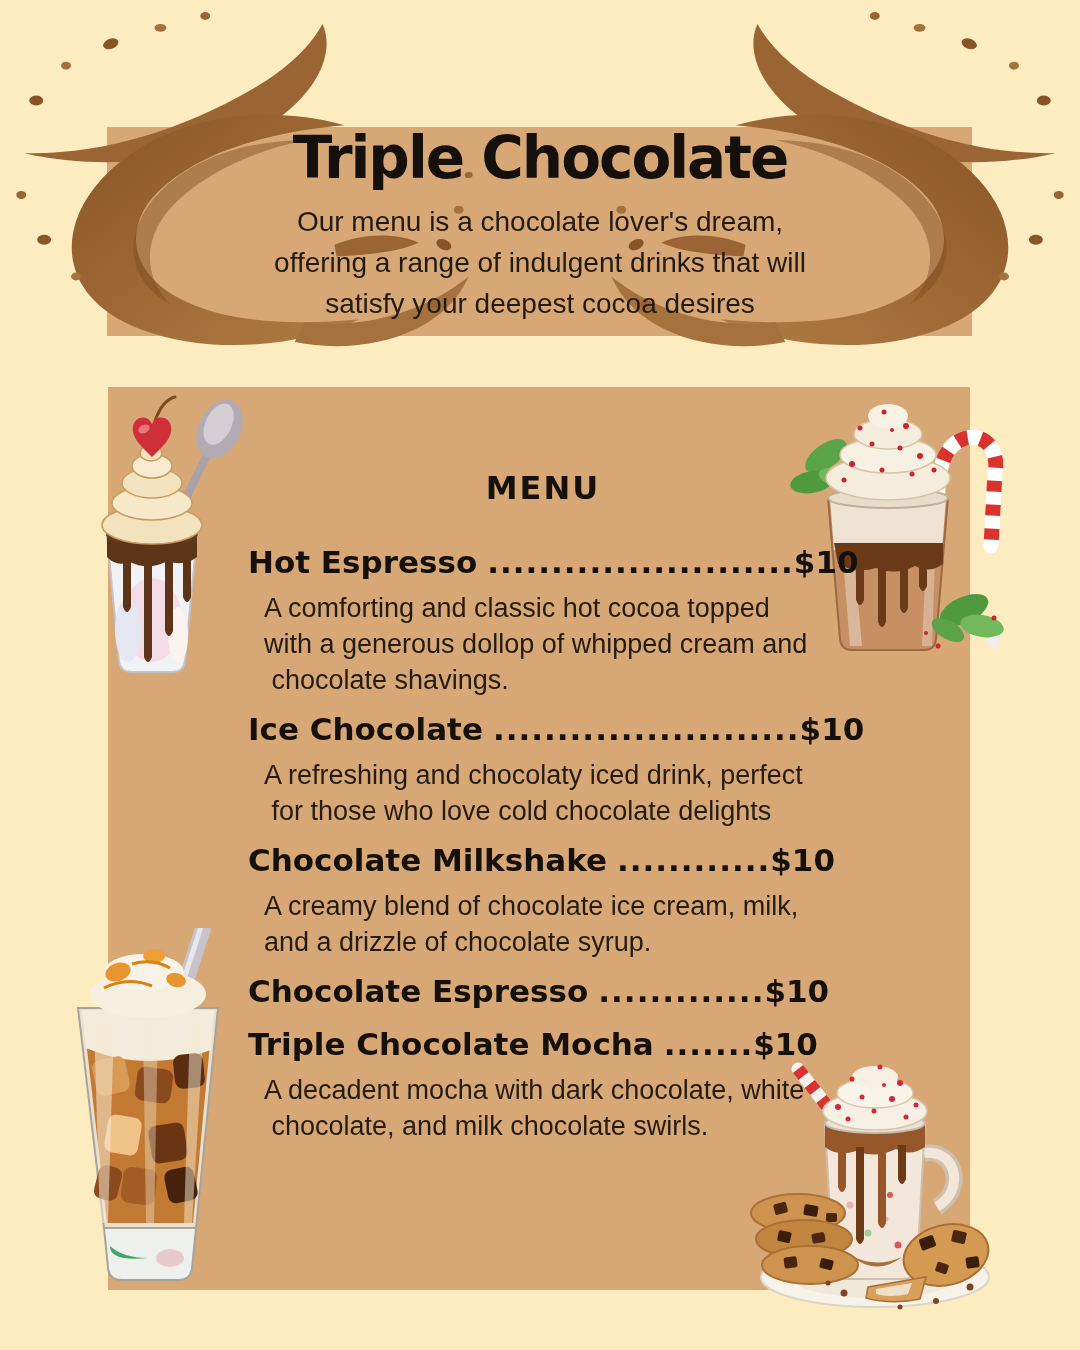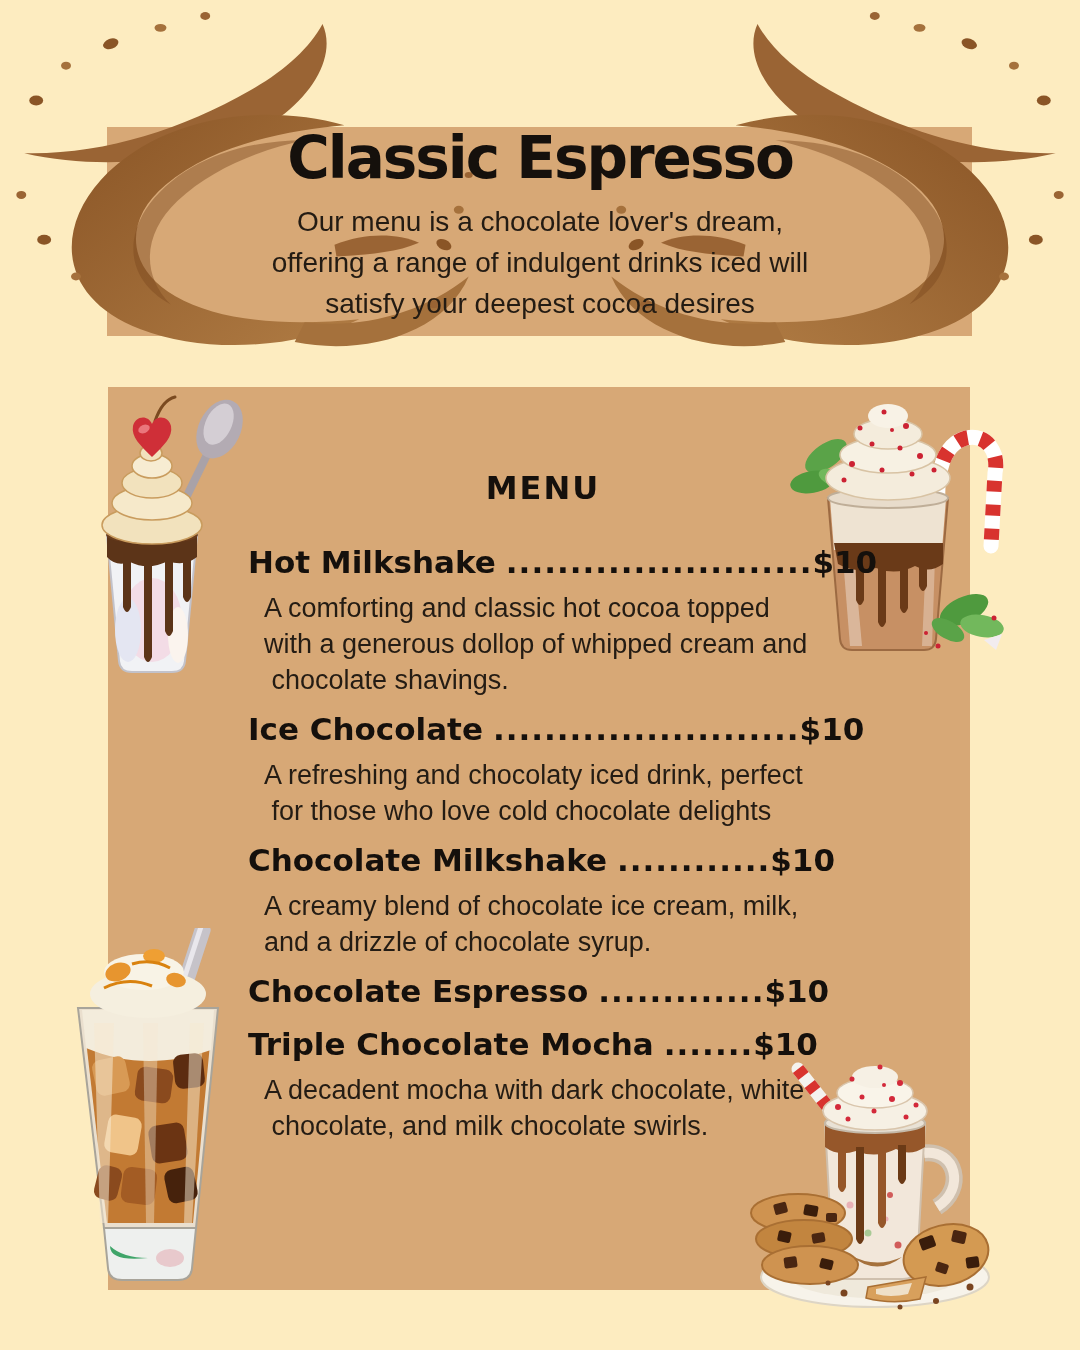--- a/index.html
+++ b/index.html
@@ -46,30 +46,30 @@
   .z-art { z-index:4; }
 </style>
 </head>
 <body>
 
 <div class="poster">
 
   <div class="panel header-panel"></div>
   <div class="panel menu-panel"></div>
 
-  <div class="title">Classic Espresso</div>
+  <div class="title">Triple Chocolate</div>
   <div class="subtitle">Our menu is a chocolate lover's dream,
-offering a range of indulgent drinks iced will
+offering a range of indulgent drinks that will
 satisfy your deepest cocoa desires</div>
 
   <div class="menu-heading">MENU</div>
 
   <div class="menu-items">
     <div class="menu-item">
-      <div class="item-line"><span>Hot Milkshake</span><span class="item-leader">........................</span><span>$10</span></div>
+      <div class="item-line"><span>Hot Espresso</span><span class="item-leader">........................</span><span>$10</span></div>
       <div class="item-desc">A comforting and classic hot cocoa topped
 with a generous dollop of whipped cream and
  chocolate shavings.</div>
     </div>
     <div class="menu-item">
       <div class="item-line"><span>Ice Chocolate</span><span class="item-leader">........................</span><span>$10</span></div>
       <div class="item-desc">A refreshing and chocolaty iced drink, perfect
  for those who love cold chocolate delights</div>
     </div>
     <div class="menu-item">

